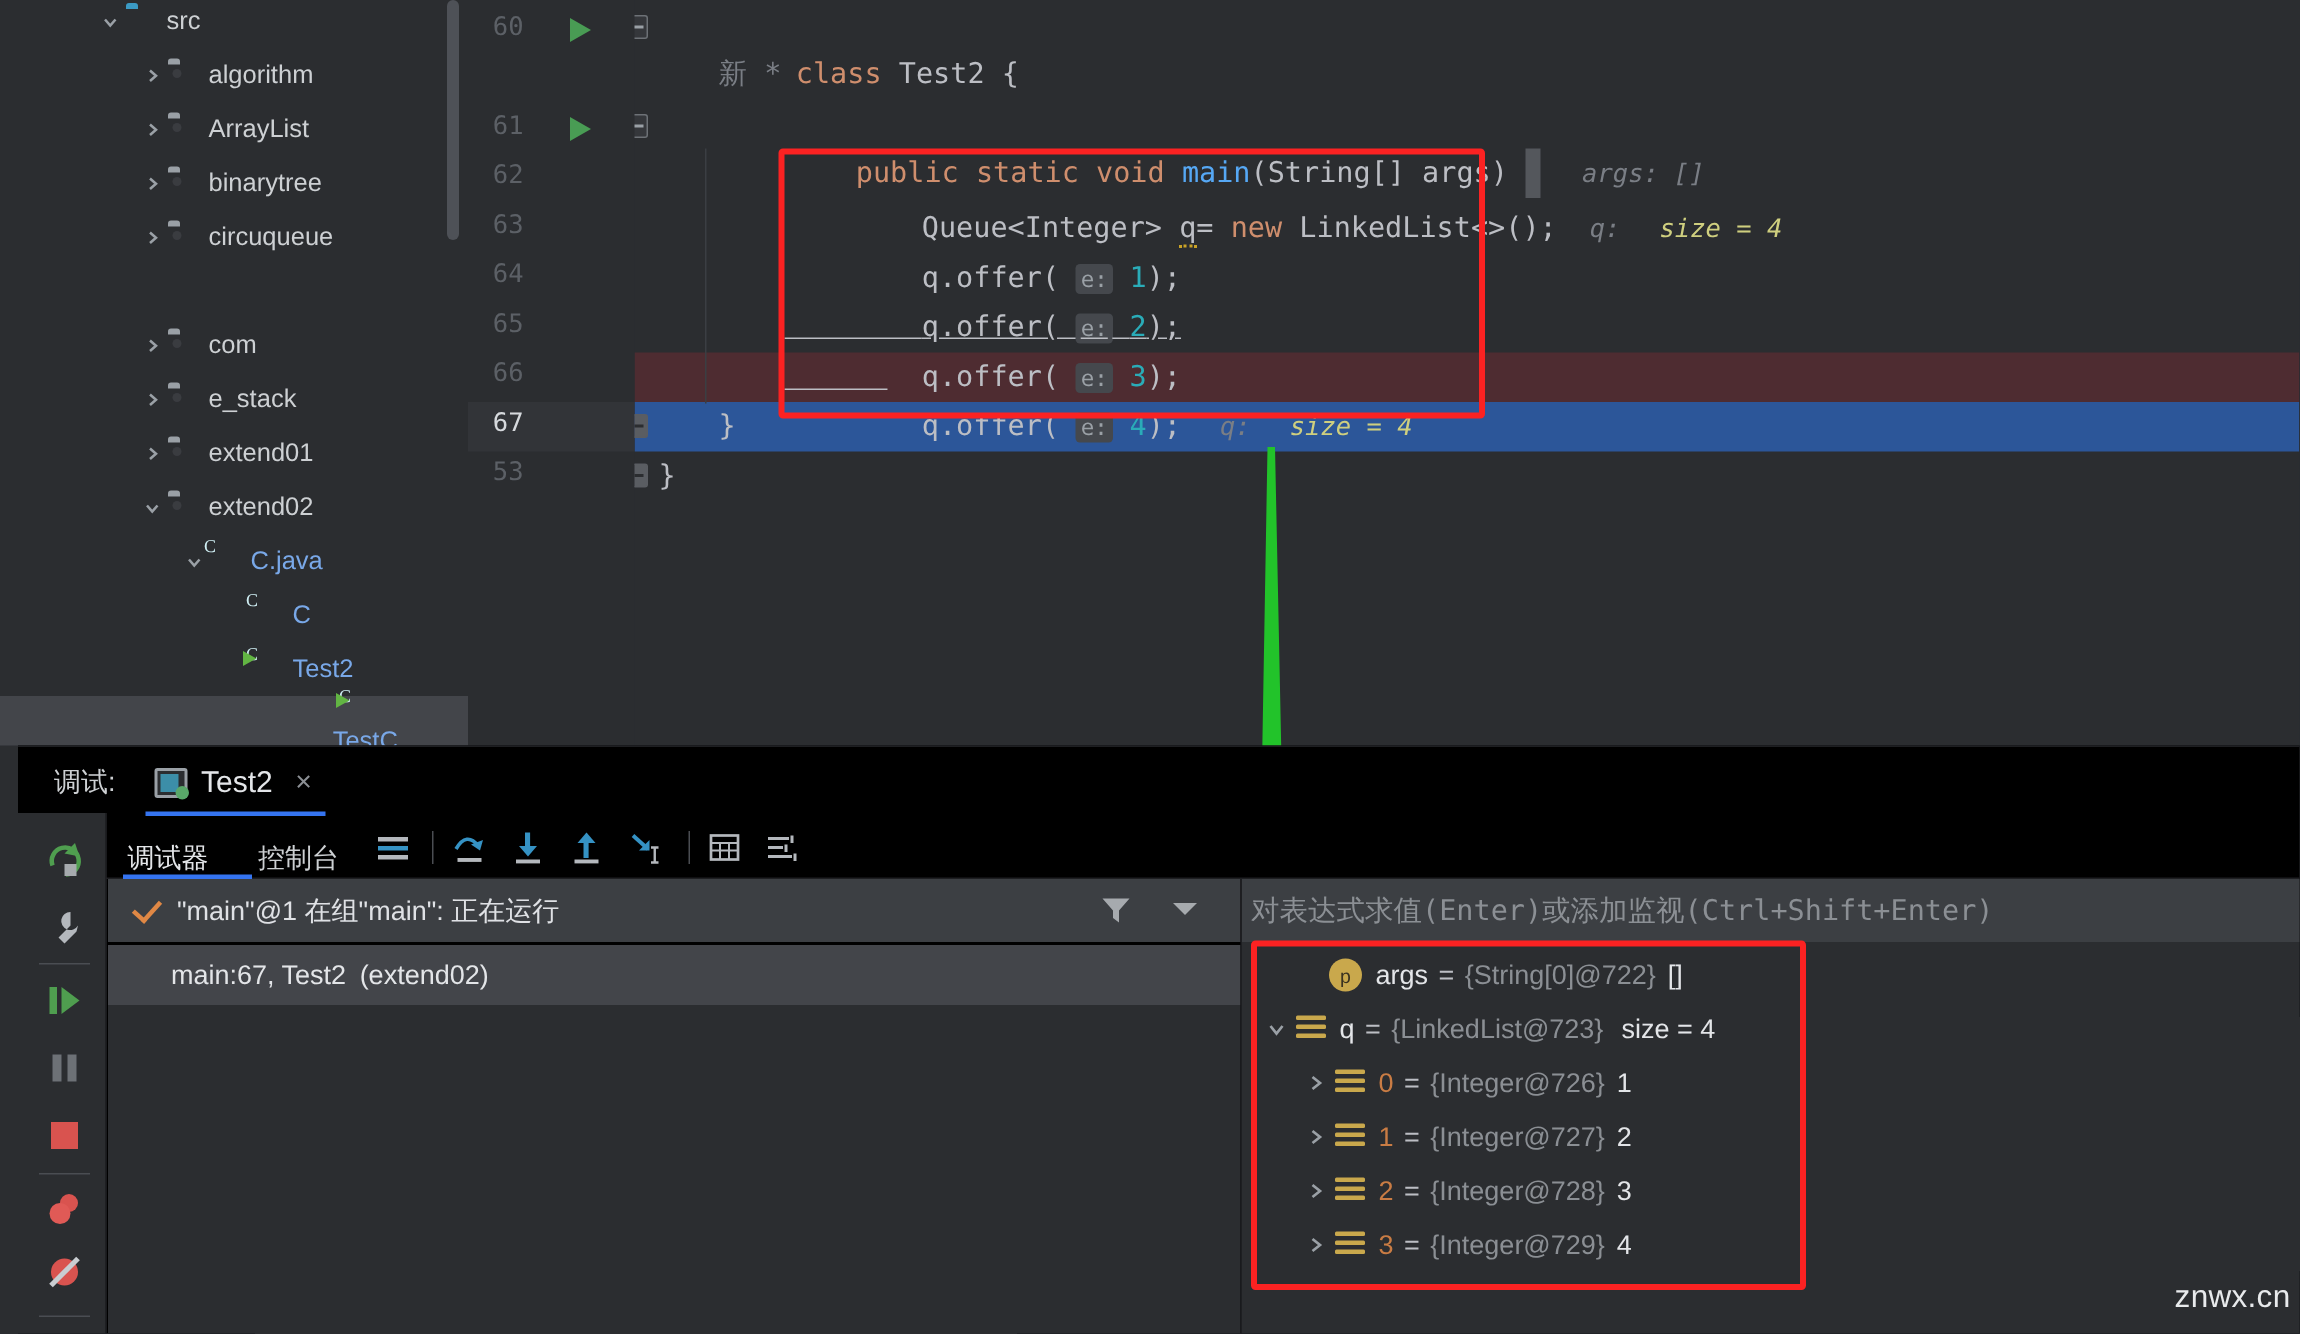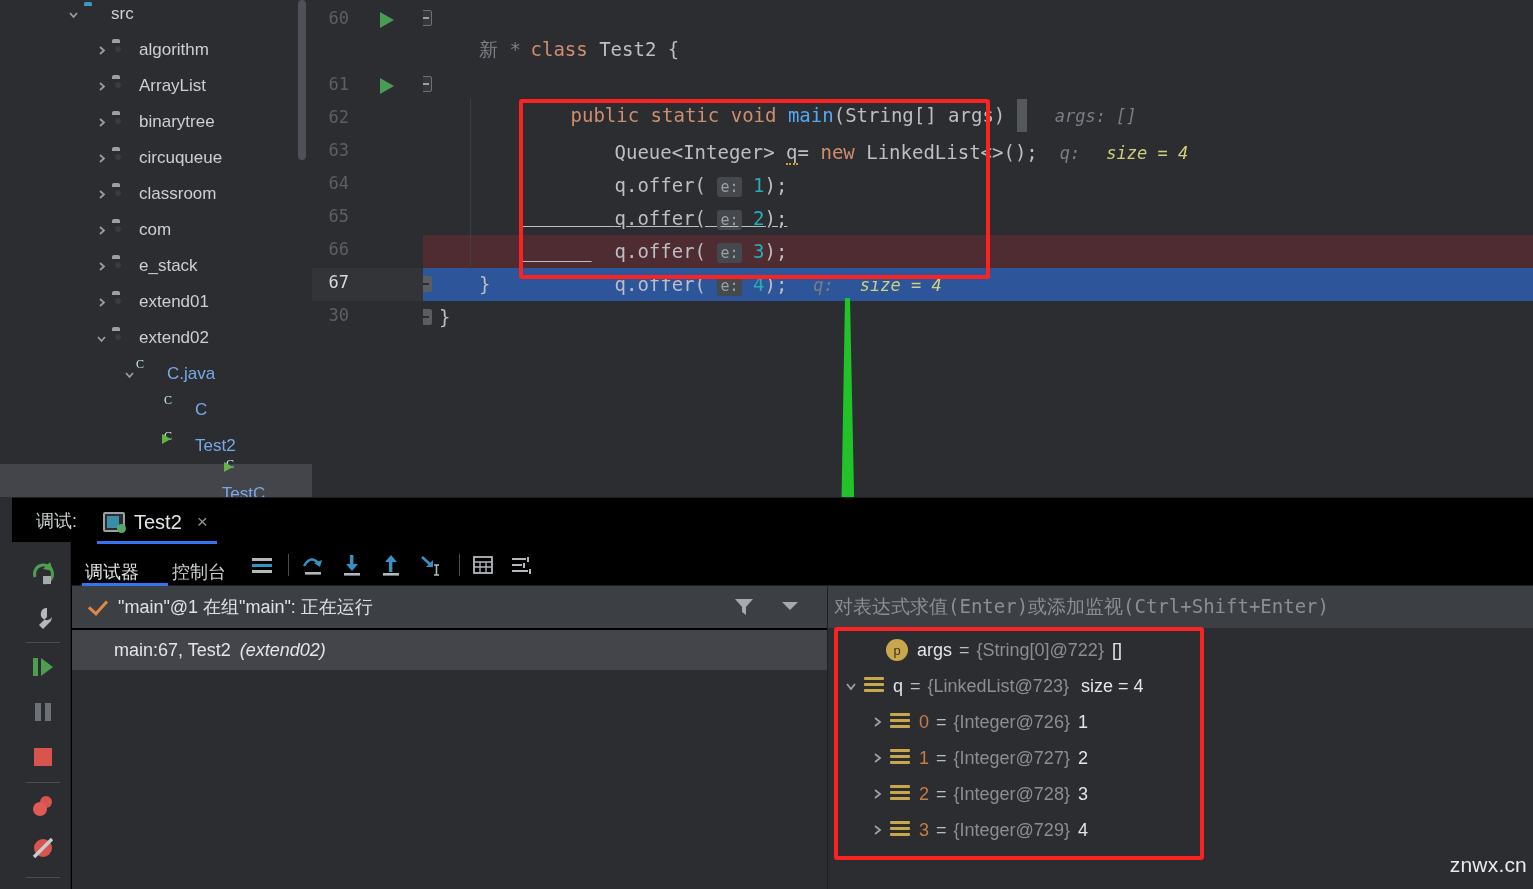--- a/index.html
+++ b/index.html
@@ -214,29 +214,20 @@
       <div class="tree-row" style="top:104px;padding-left:90px;">
         <span class="chev">
             <svg width="13" height="13" viewBox="0 0 13 13">
               <path d="M5 3 L9 6.5 L5 10" stroke="#9aa0a6" stroke-width="1.7" fill="none"></path>
             </svg>
           </span>
         <span class="ico"><span class="folder-g"></span></span>
         <span class="tname">binarytree</span>
       </div>
 
-      <div class="tree-row" style="top:176px;padding-left:90px;">
-        <span class="chev">
-            <svg width="13" height="13" viewBox="0 0 13 13">
-              <path d="M5 3 L9 6.5 L5 10" stroke="#9aa0a6" stroke-width="1.7" fill="none"></path>
-            </svg>
-          </span>
-        <span class="ico"><span class="folder-g"></span></span>
-        <span class="tname">classroom</span>
-      </div>
 
       <div class="tree-row" style="top:212px;padding-left:90px;">
         <span class="chev">
             <svg width="13" height="13" viewBox="0 0 13 13">
               <path d="M5 3 L9 6.5 L5 10" stroke="#9aa0a6" stroke-width="1.7" fill="none"></path>
             </svg>
           </span>
         <span class="ico"><span class="folder-g"></span></span>
         <span class="tname">com</span>
       </div>
@@ -302,21 +293,21 @@
     <div class="gutter">
       <div class="gcur" style="top:268px;"></div>
       <div class="lnum" style="top:8px;">60</div>
       <div class="lnum" style="top:74px;">61</div>
       <div class="lnum" style="top:107px;">62</div>
       <div class="lnum" style="top:140px;">63</div>
       <div class="lnum" style="top:173px;">64</div>
       <div class="lnum" style="top:206px;">65</div>
       <div class="lnum" style="top:239px;">66</div>
       <div class="lnum cur" style="top:272px;">67</div>
-      <div class="lnum" style="top:305px;">30</div>
+      <div class="lnum" style="top:305px;">53</div>
 
       <div class="run-arrow" style="left:68px;top:12px;"></div>
       <div class="run-arrow" style="left:68px;top:78px;"></div>
       <div class="bp" style="left:380px;top:241px;"></div>
     </div>
 
     <div class="editor">
 
       <div class="hl-bp" style="top:235px;"></div>
       <div class="hl-cur" style="top:268px;"></div>
@@ -465,21 +456,21 @@
       <svg style="position:absolute;right:72px;top:10px;width:22px;height:22px;" viewBox="0 0 22 22">
         <polygon points="2,3 20,3 13,11 13,19 9,16 9,11" fill="#a6aaae"></polygon>
       </svg>
       <svg style="position:absolute;right:28px;top:14px;width:18px;height:12px;" viewBox="0 0 18 12">
         <polygon points="1,2 17,2 9,10" fill="#a6aaae"></polygon>
       </svg>
     </div>
 
     <div class="framerow">
       <span class="frametxt">main:67, Test2</span>
-      <span class="frametxt" style="margin-left:9px;font-style:italic;text-align:right;">(extend02)</span>
+      <span class="frametxt" style="margin-left:9px;text-align:right;">(extend02)</span>
     </div>
 
     <div class="stackarea"></div>
     <div class="vsep"></div>
 
     <div class="evalbar">
       <span class="evaltxt">对表达式求值(Enter)或添加监视(Ctrl+Shift+Enter)</span>
     </div>
 
     <div class="varpane">

